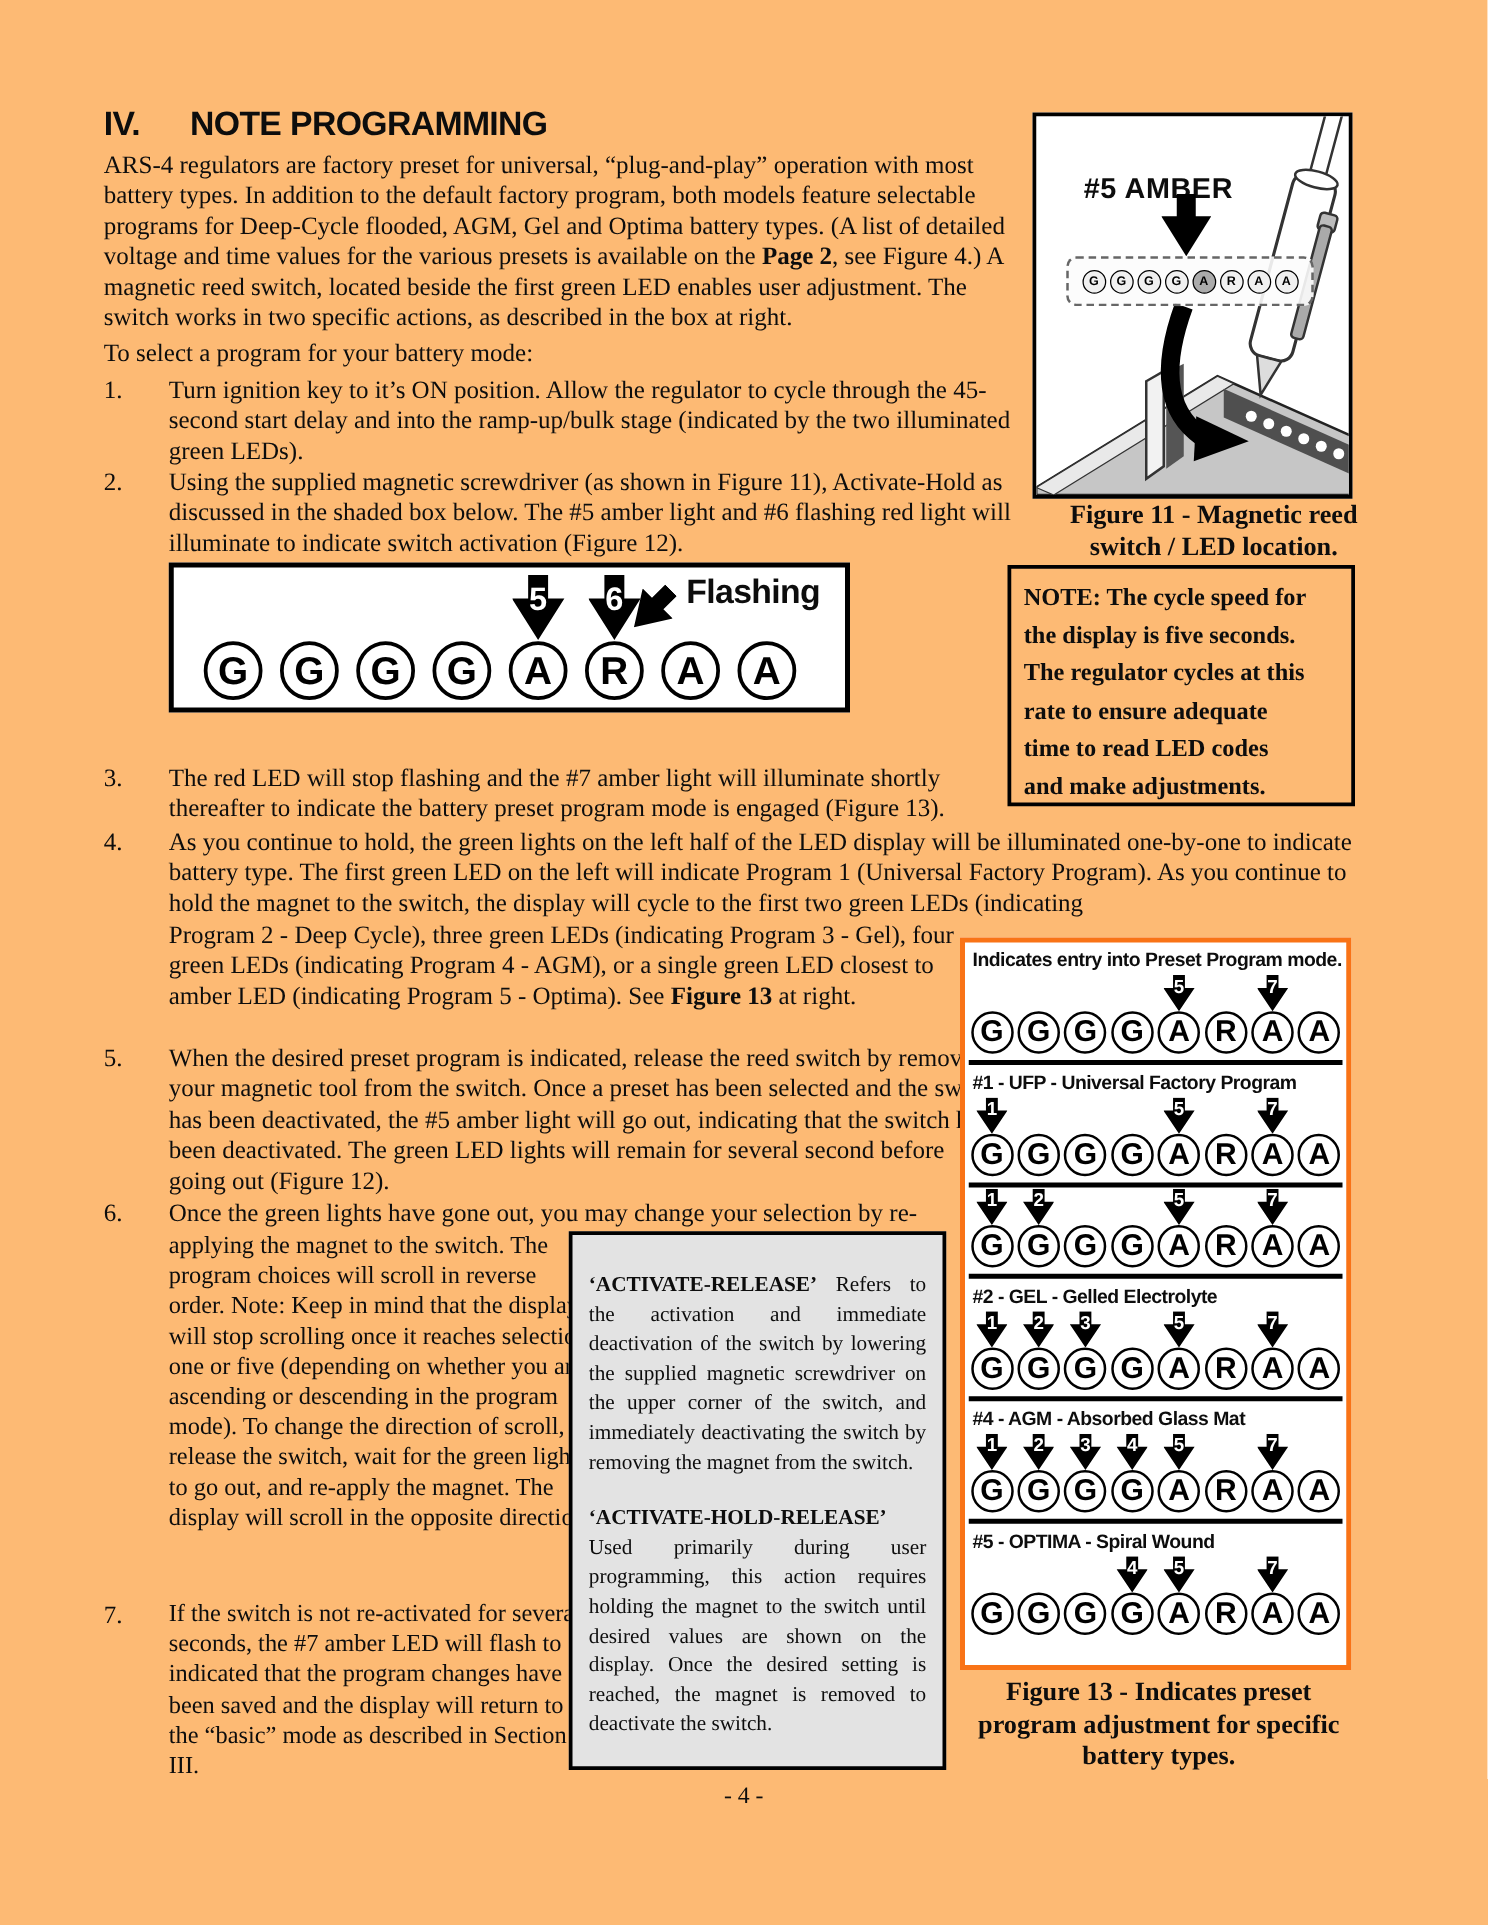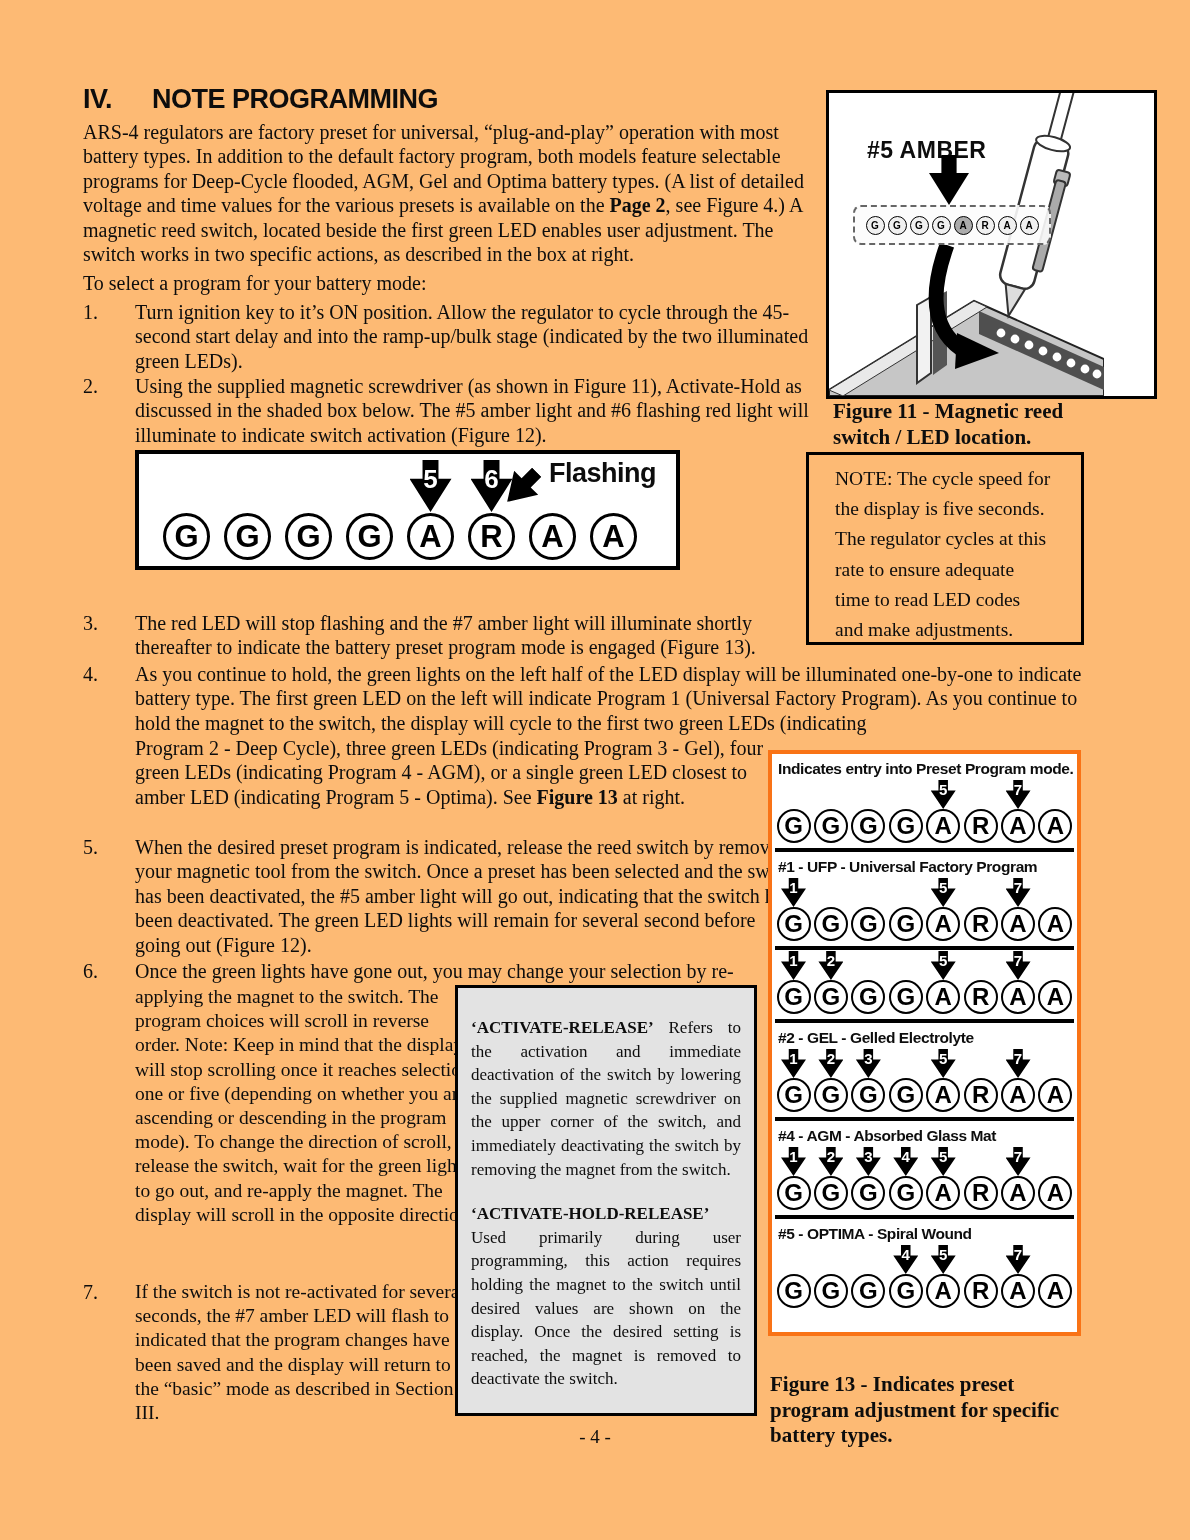--- a/index.html
+++ b/index.html
@@ -52,35 +52,35 @@
   .darrow.callout { width:40px; height:50px; position:absolute; left:100px; top:62px; }
   .flasharrow { position:absolute; left:366px; top:12px; width:34px; height:42px; background:#000;
                 clip-path:polygon(31% 0,69% 0,69% 36%,100% 36%,50% 100%,0 36%,31% 36%);
                 transform:rotate(45deg); }
   .flashlabel { position:absolute; left:410px; top:4px; font-family:"Liberation Sans",sans-serif;
                 font-weight:bold; font-size:27px; letter-spacing:-0.5px; }
 
   
   .caption { font-weight:bold; font-size:21px; line-height:25.5px; }
   .fig12cap { left:137px; top:574px; width:560px; }
-  .fig11cap { left:833px; top:399px; width:276px; }
-  .fig13cap { left:770px; top:1372px; width:314px; }
+  .fig11cap { left:833px; top:399px; width:276px;text-align:center; }
+  .fig13cap { left:770px; top:1341px; width:314px;text-align:center; }
 
   
   .notebox { left:806px; top:452px; width:278px; height:193px; border:3px solid #000;
-             font-weight:normal; font-size:19.5px; line-height:30.2px; padding:9px 8px 0 26px;
+             font-weight:bold; font-size:19.5px; line-height:30.2px; padding:9px 8px 0 10px;
              white-space:pre-line; overflow:hidden; }
 
   
   .actbox { left:455px; top:985px; width:302px; height:431px; background:#e3e3e3;
             border:3px solid #000; padding:28px 13px 0 13px; overflow:hidden; }
   .actp { font-size:17px; line-height:23.6px; text-align:justify; margin-bottom:21px; }
 
   
-  .fig11 { left:826px; top:90px; width:331px; height:309px; border:3px solid #000;
+  .fig11 { left:826px; top:90px; width:256px; height:309px; border:3px solid #000;
            background:#fff; overflow:hidden; }
   .fig11 svg { position:absolute; left:0; top:0; }
   .f11callout { position:absolute; left:38px; top:44px; font-family:"Liberation Sans",sans-serif;
                 font-weight:bold; font-size:23px; letter-spacing:0.5px; }
   .miniledbox { position:absolute; left:24px; top:112px; width:198px; height:40px;
                 border:2px dashed #666; border-radius:8px; background:rgba(252,252,252,0.9);
                 display:flex; align-items:center; justify-content:center; gap:3px; }
 
   
   .fig13 { left:768px; top:750px; width:313px; height:586px; border:4px solid #f97316;

